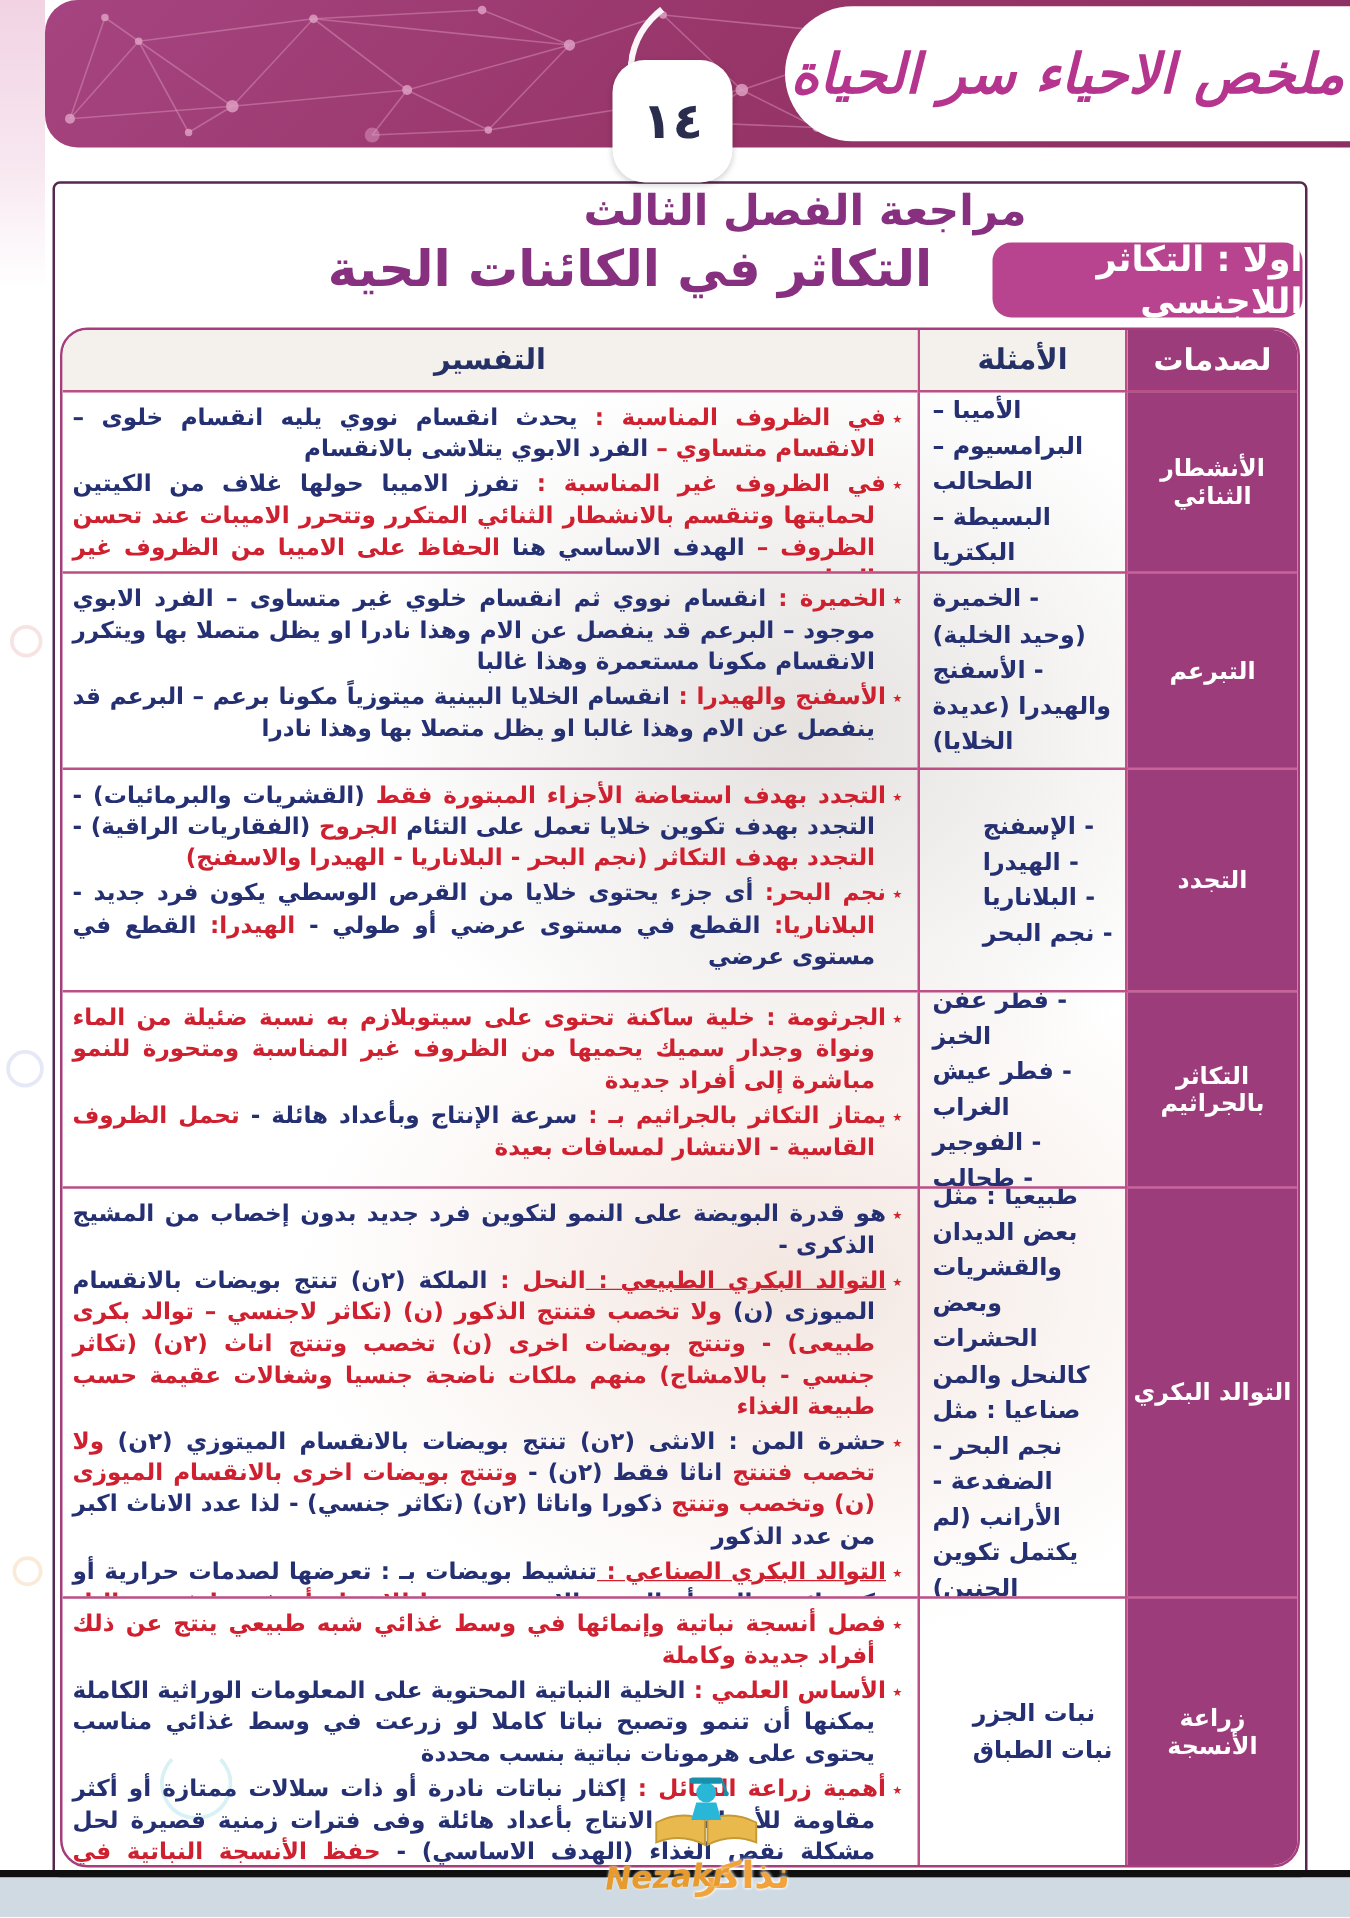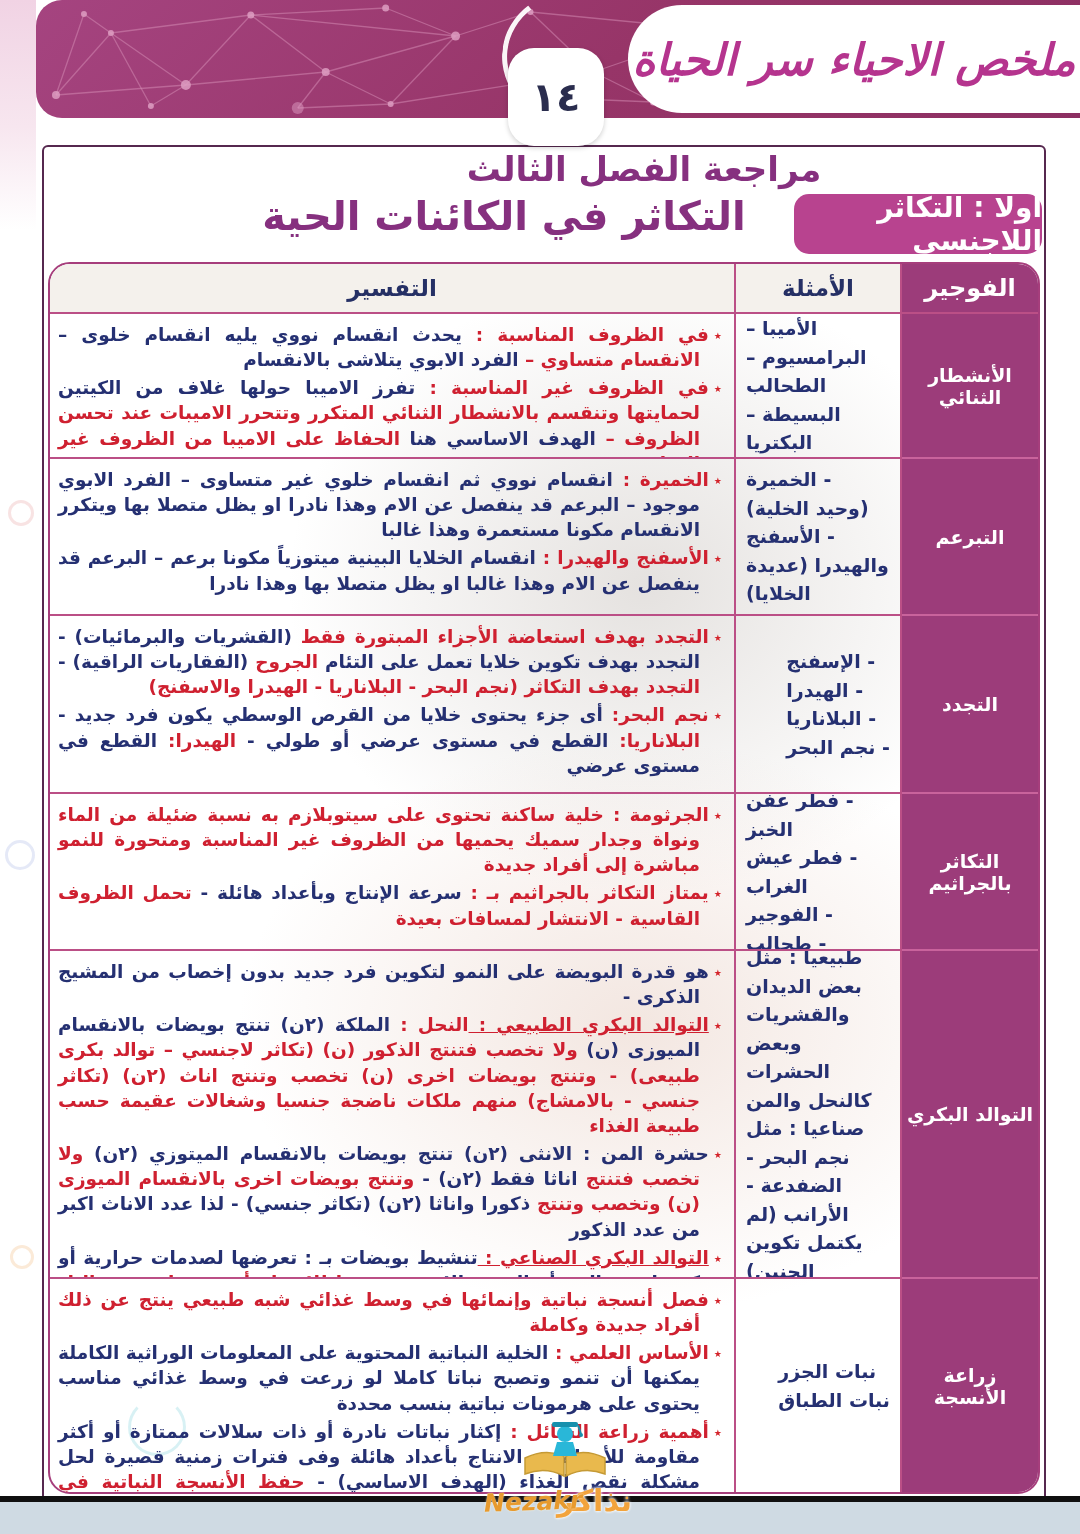--- a/index.html
+++ b/index.html
@@ -12,21 +12,21 @@
   .banner { position:absolute; left:36px; right:0; top:0; height:118px;
     background:linear-gradient(135deg,#a54480 0%, #973568 55%, #8c2f62 100%);
     border-radius:26px 0 0 26px; overflow:hidden; z-index:1;font-style:italic; }
   .net { position:absolute; inset:0; width:100%; height:100%; }
   .crescent { position:absolute; right:428px; top:-10px; width:150px; height:136px;
     border:5px solid transparent; border-left-color:rgba(255,255,255,.95);
     border-radius:50%; transform:rotate(6deg); }
   .bubble { position:absolute; right:0; top:5px; width:452px; height:108px; background:#ffffff;
     border-radius:120px 0 0 120px; display:flex; align-items:center; justify-content:center; }
   .bubble span { color:#b5348e; font-weight:bold; font-size:44px; letter-spacing:-1px; }
-  .page-pill { position:absolute; left:508px; top:48px; width:96px; height:98px; background:#ffffff;
+  .page-pill { position:absolute; left:490px; top:48px; width:96px; height:98px; background:#ffffff;
     border-radius:26px; display:flex; align-items:center; justify-content:center; z-index:3;
     box-shadow:0 2px 5px rgba(0,0,0,.18); }
   .page-pill span { font-size:40px; font-weight:bold; color:#2a2d4e; }
 
   
   .frame { position:absolute; left:42px; top:145px; width:1004px; height:1357px;
     border:2.5px solid #56284f; border-radius:6px; z-index:2; }
   .t1 { position:absolute; top:2px; left:300px; width:600px; text-align:center;
     color:#86307f; font-weight:bold; font-size:34px; }
   .t2 { position:absolute; top:46px; left:160px; width:600px; text-align:center;
@@ -180,21 +180,21 @@
     <div class="face f1"></div>
     <div class="face f2"></div>
 
     <div class="t1">مراجعة الفصل الثالث</div>
     <div class="t2">التكاثر في الكائنات الحية</div>
     <div class="badge">
       <span>أولا : التكاثر اللاجنسي</span>
     </div>
 
     <div class="table">
-      <div class="cell hdr type-hdr">الفوجير</div>
+      <div class="cell hdr type-hdr">لصدمات</div>
       <div class="cell hdr ex-hdr">الأمثلة</div>
       <div class="cell hdr exp-hdr">التفسير</div>
 
     <div class="cell type-cell">الأنشطار الثنائي</div>
         <div class="cell ex-cell">الأميبا – البرامسيوم – الطحالب البسيطة – البكتريا</div>
         <div class="cell exp-cell">
           <div class="bullet"><span class="star">٭</span><span class="seg red">في الظروف المناسبة : </span><span class="seg blue">يحدث انقسام نووي يليه انقسام خلوى – </span><span class="seg red">الانقسام متساوي – </span><span class="seg blue">الفرد الابوي يتلاشى بالانقسام</span></div>
           <div class="bullet"><span class="star">٭</span><span class="seg red">في الظروف غير المناسبة : </span><span class="seg blue">تفرز الاميبا حولها غلاف من الكيتين </span><span class="seg red">لحمايتها وتنقسم بالانشطار الثنائي المتكرر وتتحرر الاميبات عند تحسن الظروف – </span><span class="seg blue">الهدف الاساسي هنا </span><span class="seg red">الحفاظ على الاميبا من الظروف غير المناسبة</span></div>
         </div>
         <div class="cell type-cell">التبرعم</div>

